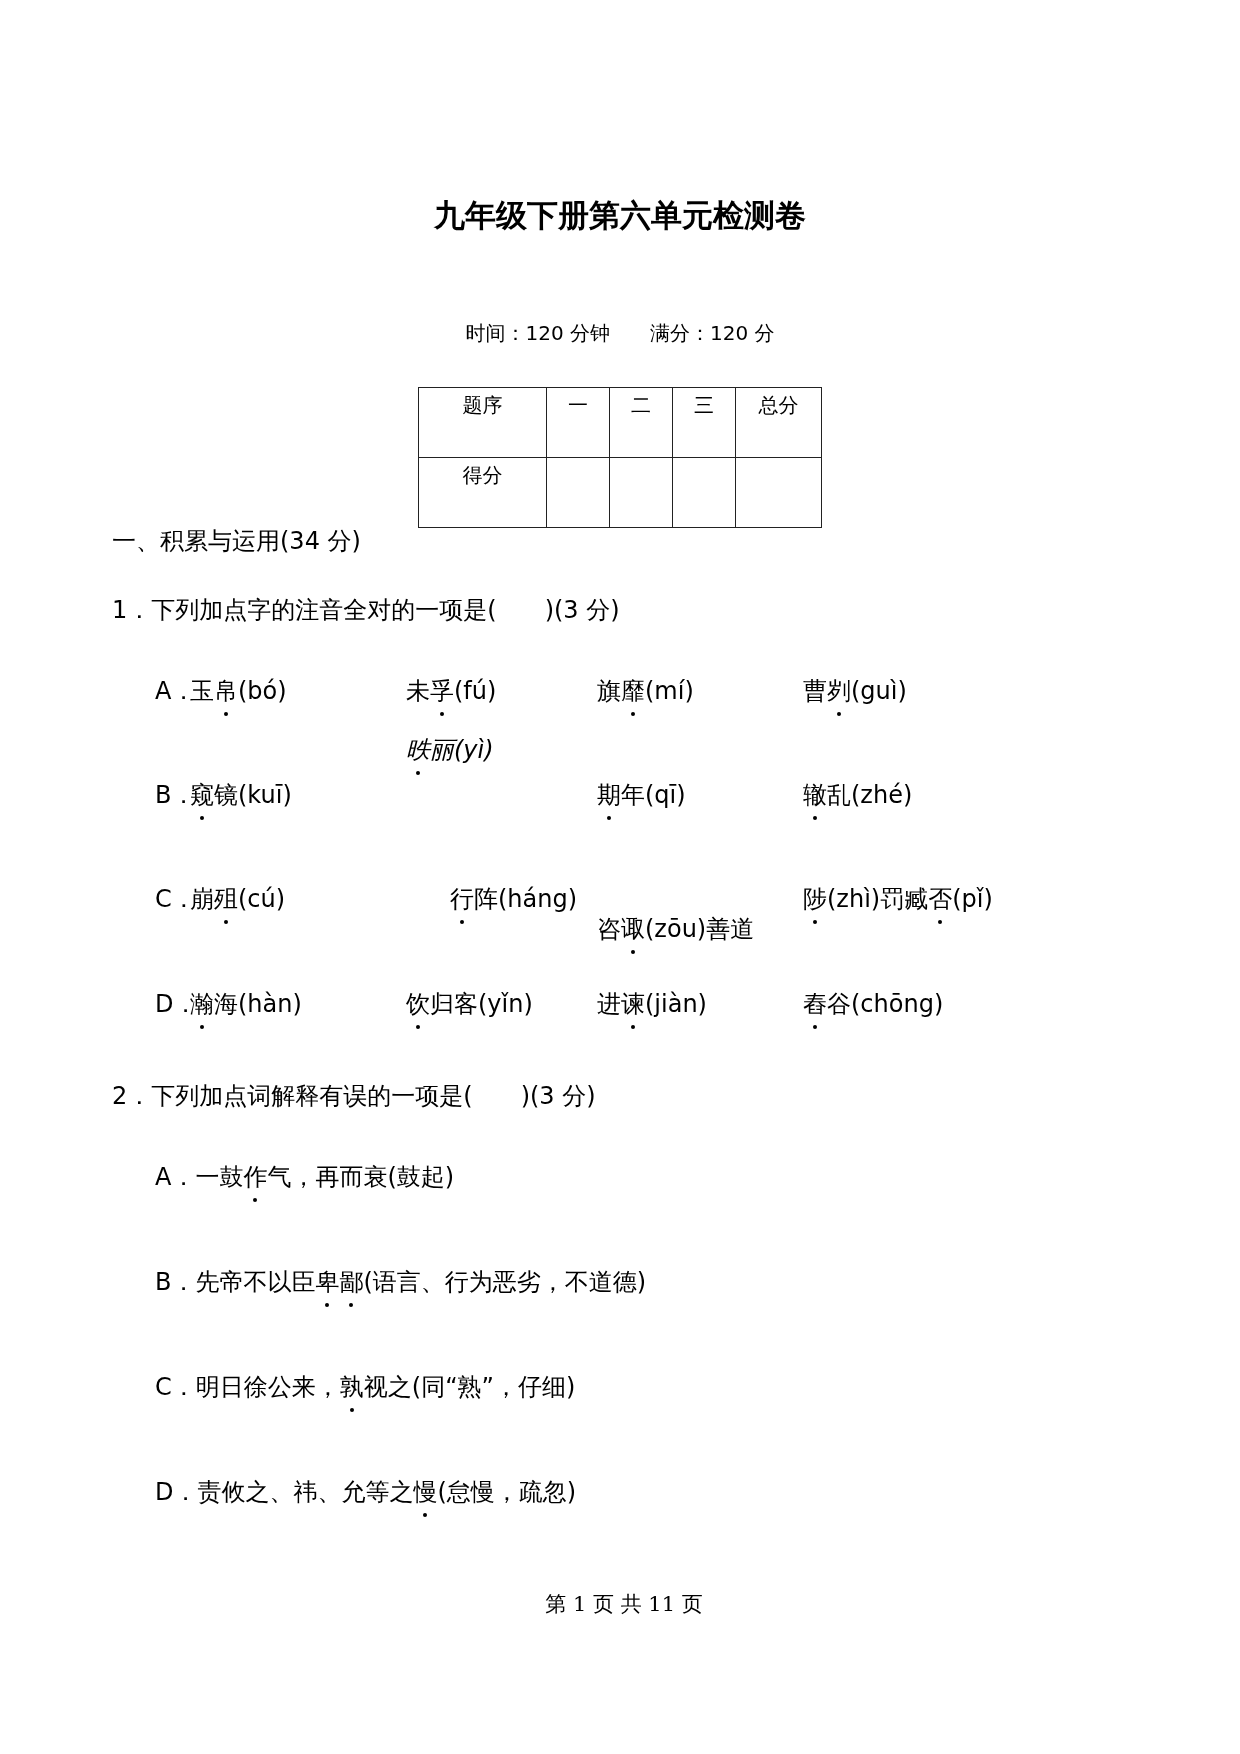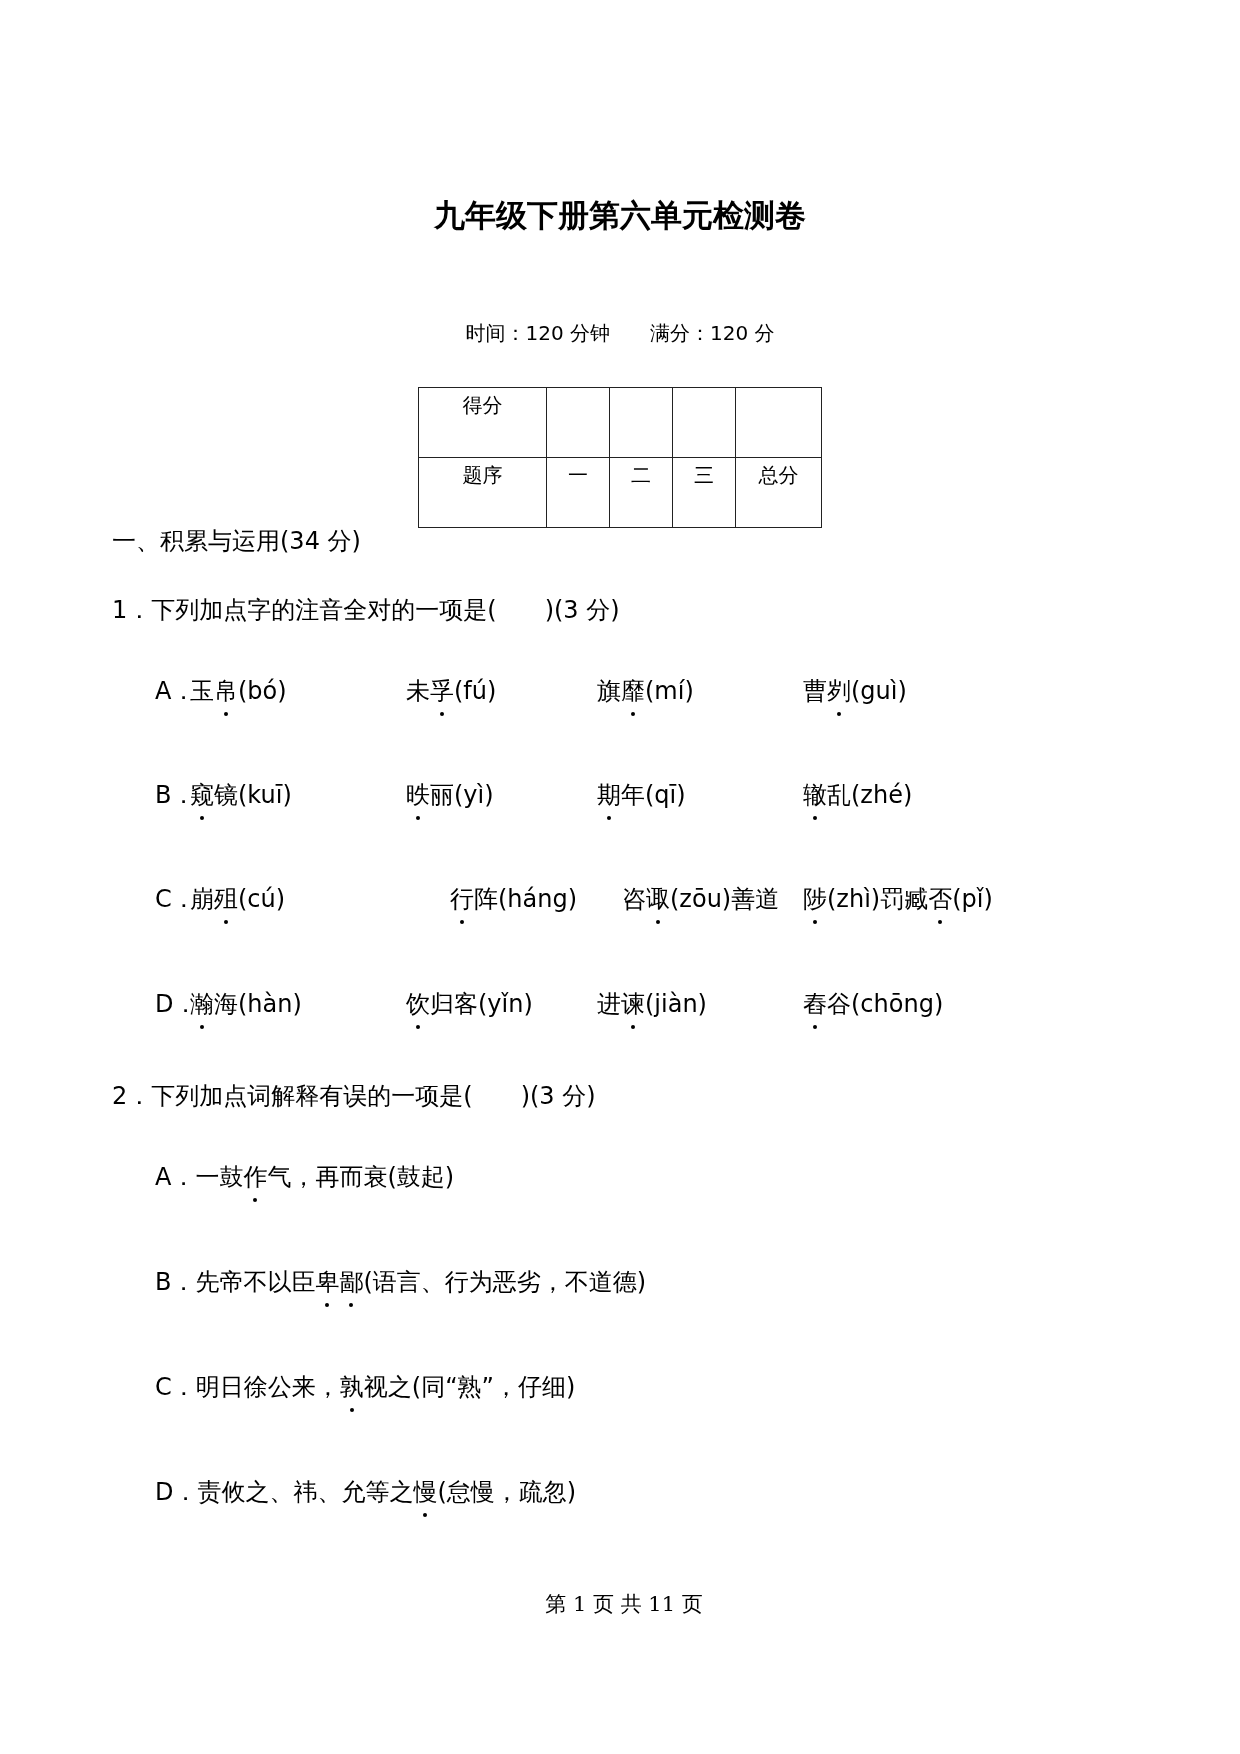--- a/index.html
+++ b/index.html
@@ -22,58 +22,58 @@
 
 <div class="abs title">九年级下册第六单元检测卷</div>
 
 <div class="abs meta">
   <span>时间：120 分钟</span><span class="gap"></span><span>满分：120 分</span>
 </div>
 
 <table class="score">
   <tbody>
       <tr>
+    <td class="c0">题序</td>
+    <td class="c1">一</td>
+    <td class="c2">二</td>
+    <td class="c3">三</td>
+    <td class="c4">总分</td>
+  </tr>
+  <tr>
     <td class="c0">得分</td>
     <td class="c1"></td>
     <td class="c2"></td>
     <td class="c3"></td>
     <td class="c4"></td>
-  </tr>
-  <tr>
-    <td class="c0">题序</td>
-    <td class="c1">一</td>
-    <td class="c2">二</td>
-    <td class="c3">三</td>
-    <td class="c4">总分</td>
   </tr>
 </tbody>
   </table>
 
 <div class="abs text" style="left:112px; top:525px;">一、积累与运用(34 分)</div>
 
 <div class="abs text" style="left:112px; top:594px;">1．下列加点字的注音全对的一项是(　　)(3 分)</div>
 
 <div>
 
   <div class="abs text" style="left:155px; top:675px;">A．</div>
   <div class="abs text" style="left:190px; top:675px;"><span>玉</span><span class="em">帛</span><span>(bó)</span></div>
   <div class="abs text" style="left:406px; top:675px;"><span>未</span><span class="em">孚</span><span>(fú)</span></div>
   <div class="abs text" style="left:597px; top:675px;"><span>旗</span><span class="em">靡</span><span>(mí)</span></div>
   <div class="abs text" style="left:803px; top:675px;"><span>曹</span><span class="em">刿</span><span>(guì)</span></div>
 
   <div class="abs text" style="left:155px; top:779px;">B．</div>
   <div class="abs text" style="left:190px; top:779px;"><span></span><span class="em">窥</span><span>镜(kuī)</span></div>
-  <div class="abs text" style="left:406px; top:779px;"><span></span><span class="em">昳</span><span>丽(yì)</span></div>
+  <div class="abs text" style="left:406px; top:734px;font-style:italic;"><span></span><span class="em">昳</span><span>丽(yì)</span></div>
   <div class="abs text" style="left:597px; top:779px;"><span></span><span class="em">期</span><span>年(qī)</span></div>
   <div class="abs text" style="left:803px; top:779px;"><span></span><span class="em">辙</span><span>乱(zhé)</span></div>
 
   <div class="abs text" style="left:155px; top:883px;">C．</div>
   <div class="abs text" style="left:190px; top:883px;"><span>崩</span><span class="em">殂</span><span>(cú)</span></div>
   <div class="abs text" style="left:406px; top:883px;margin-left:44px;"><span></span><span class="em">行</span><span>阵(háng)</span></div>
-  <div class="abs text" style="left:597px; top:883px;margin-left:25px;"><span>咨</span><span class="em">诹</span><span>(zōu)善道</span></div>
+  <div class="abs text" style="left:597px; top:913px;"><span>咨</span><span class="em">诹</span><span>(zōu)善道</span></div>
   <div class="abs text" style="left:803px; top:883px;"><span></span><span class="em">陟</span><span>(zhì)罚臧</span><span class="em">否</span><span>(pǐ)</span></div>
 
   <div class="abs text" style="left:155px; top:988px;">D．</div>
   <div class="abs text" style="left:190px; top:988px;"><span></span><span class="em">瀚</span><span>海(hàn)</span></div>
   <div class="abs text" style="left:406px; top:988px;"><span></span><span class="em">饮</span><span>归客(yǐn)</span></div>
   <div class="abs text" style="left:597px; top:988px;"><span>进</span><span class="em">谏</span><span>(jiàn)</span></div>
   <div class="abs text" style="left:803px; top:988px;"><span></span><span class="em">舂</span><span>谷(chōng)</span></div>
 </div>
 
 <div class="abs text" style="left:112px; top:1080px;text-align:center;">2．下列加点词解释有误的一项是(　　)(3 分)</div>

